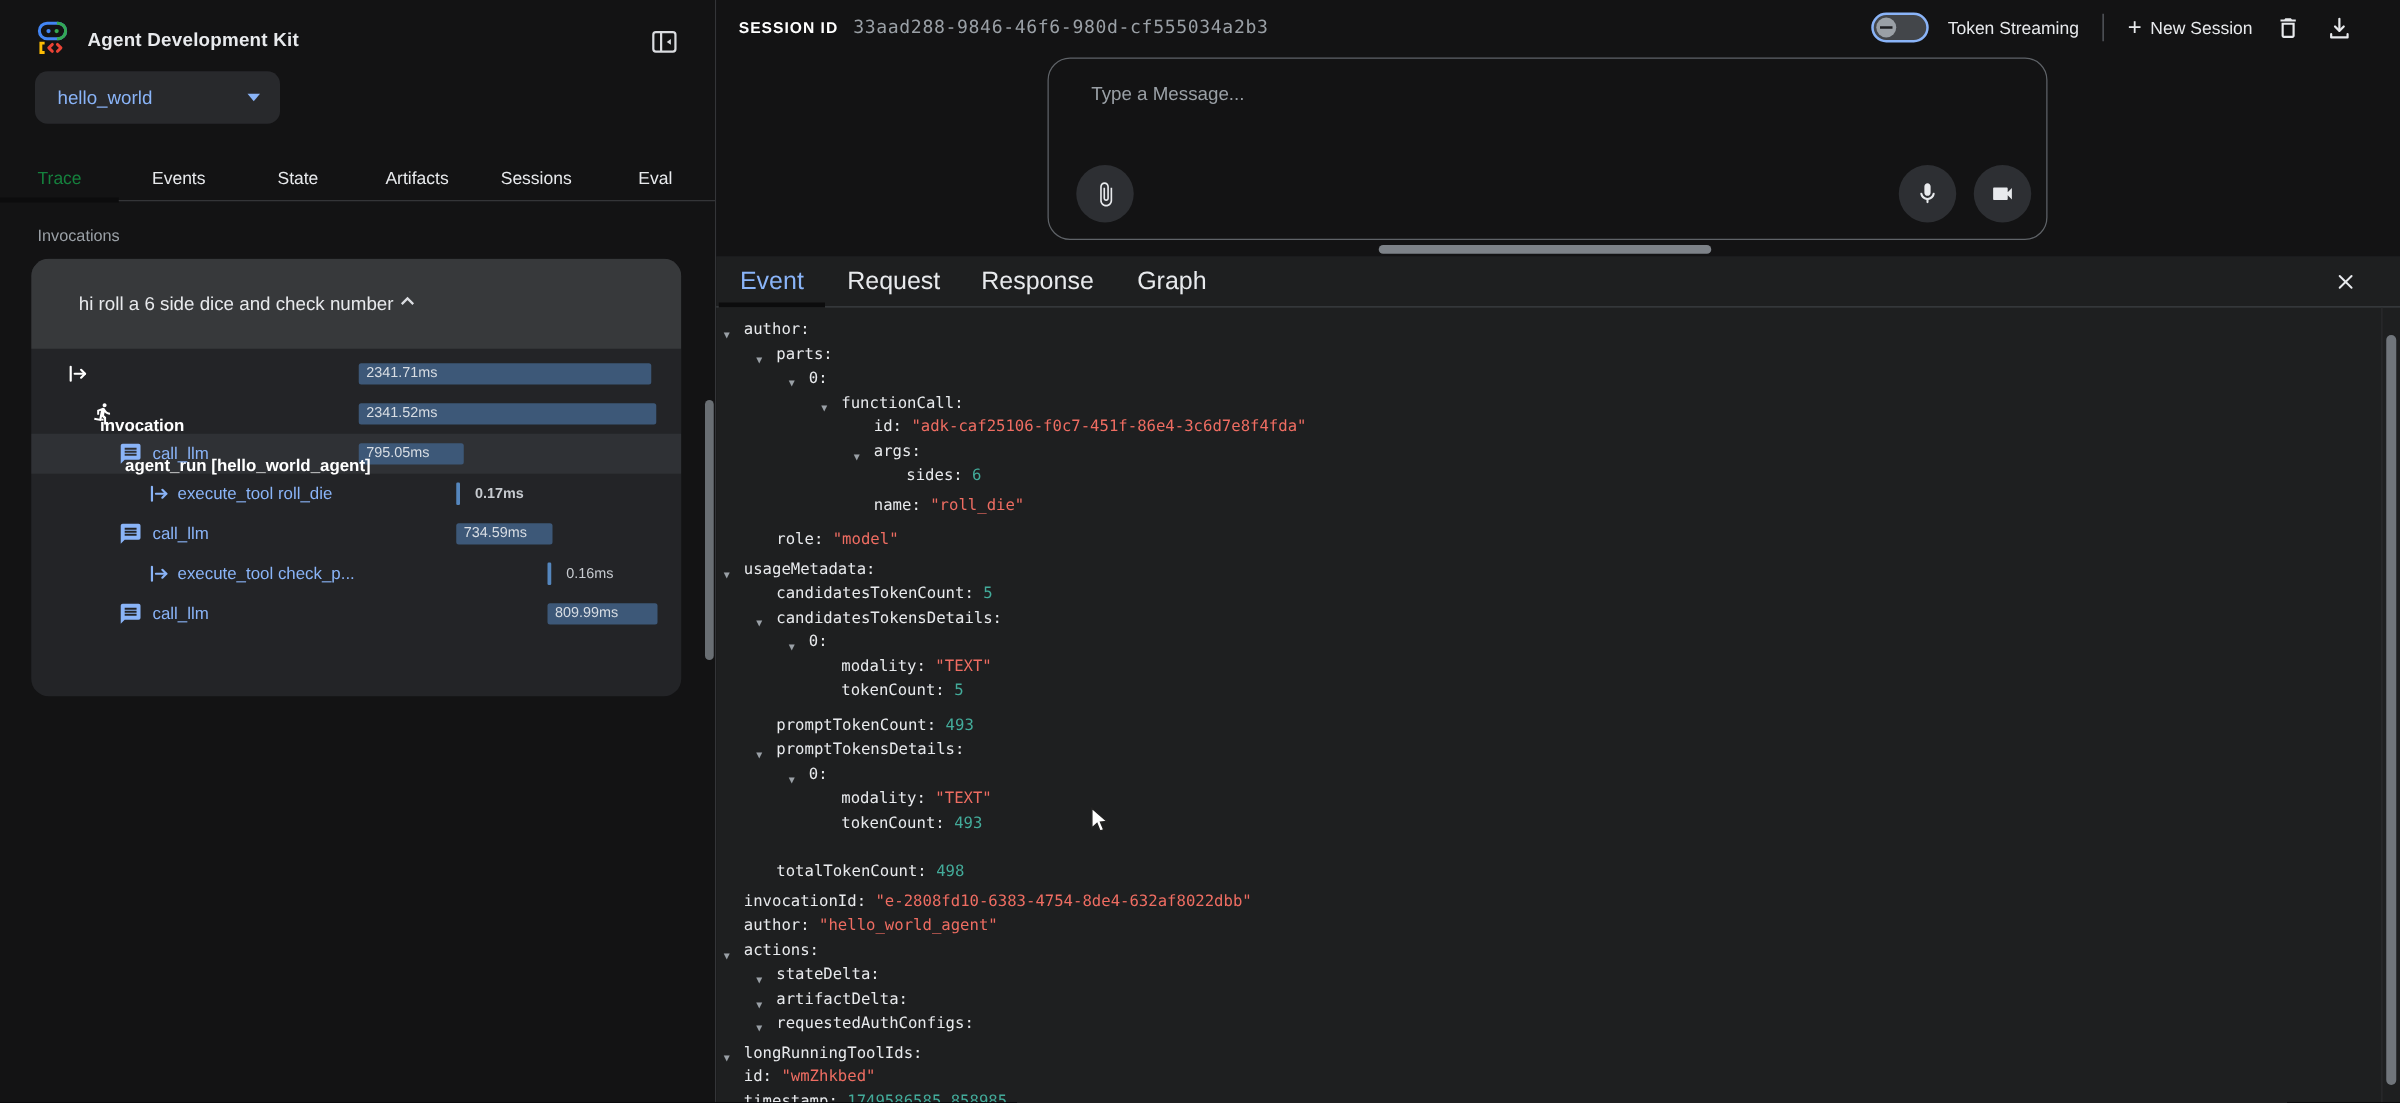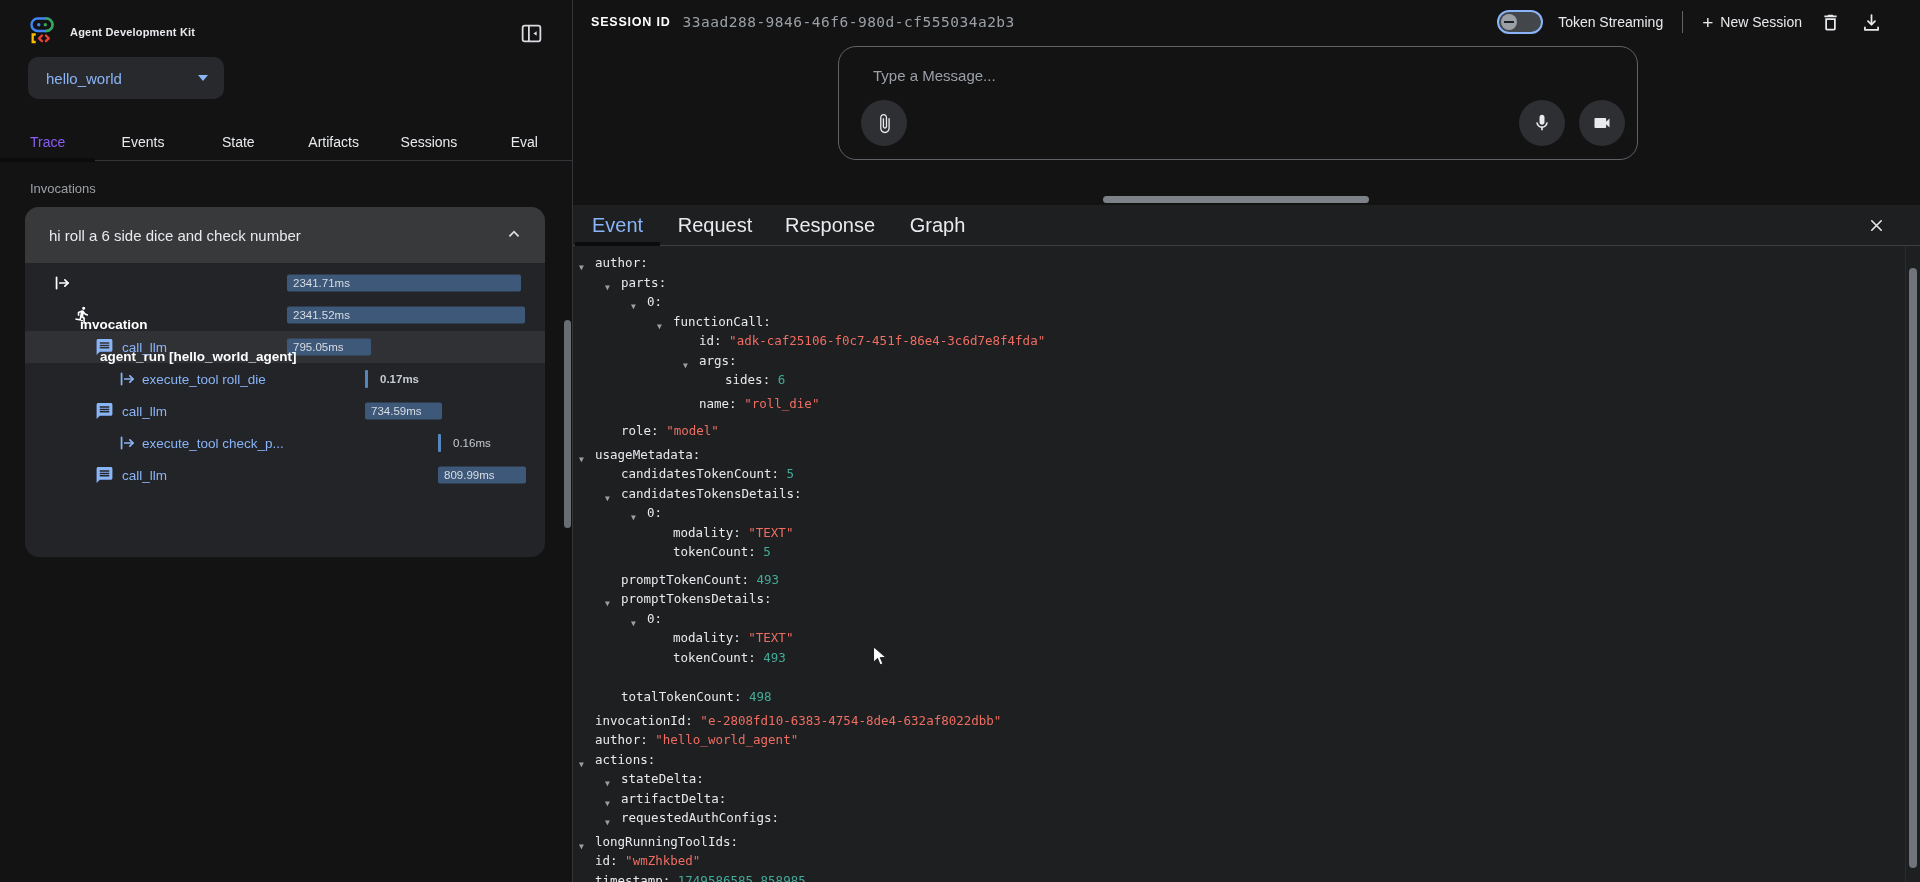--- a/index.html
+++ b/index.html
@@ -2,40 +2,40 @@
 <html><head>
 <meta charset="utf-8">
 <style>
   html,body{margin:0;padding:0;background:#000;}
   .screen{position:relative;width:1920px;height:882px;background:#131314;overflow:hidden;
           font-family:"Liberation Sans",sans-serif;color:#e8eaed;}
   
   .sidebar{position:absolute;left:0;top:0;width:573px;height:882px;background:#131314;
            border-right:1px solid #343538;box-sizing:border-box;}
   .app-header{position:absolute;left:28px;top:16px;display:flex;align-items:center;gap:13px;}
-  .app-title{font-size:11px;font-weight:bold;letter-spacing:.2px;color:#e8eaed;}
+  .app-title{font-size:15px;font-weight:bold;letter-spacing:.2px;color:#e8eaed;}
   .panel-toggle{position:absolute;right:28px;top:20px;width:26px;height:26px;display:flex;
                 align-items:center;justify-content:center;cursor:pointer;}
   .agent-select{position:absolute;left:28px;top:57px;width:196px;height:42px;background:#28292c;
                 border-radius:10px;display:flex;align-items:center;justify-content:space-between;
                 padding:0 16px 0 18px;box-sizing:border-box;cursor:pointer;}
   .agent-name{color:#8ab4f8;font-size:15px;}
   .caret-down{width:0;height:0;border-left:5px solid transparent;border-right:5px solid transparent;
               border-top:6px solid #8ab4f8;}
   .side-tabs{position:absolute;left:0;top:124px;width:572px;height:37px;display:flex;
              border-bottom:1px solid #343538;box-sizing:border-box;}
   .side-tab{flex:1;display:flex;align-items:center;justify-content:center;font-size:14px;
             color:#e8eaed;position:relative;cursor:pointer;}
-  .side-tab.active{color:#8b5cf6;}
+  .side-tab.active{color:#15803d;}
   .side-tab.active::after{content:"";position:absolute;left:0;right:0;bottom:-2px;height:4px;background:#0c0c0d;}
   .invocations-label{position:absolute;left:30px;top:181px;font-size:13px;color:#9aa0a6;}
   .inv-card{position:absolute;left:25px;top:207px;width:520px;height:350px;background:#232427;
             border-radius:14px;overflow:hidden;}
-  .inv-query{height:56px;background:#37393b;display:flex;align-items:center;justify-content:space-between;
-             padding:0 20px 0 24px;font-size:15px;color:#e8eaed;cursor:pointer;}
+  .inv-query{height:72px;background:#37393b;display:flex;align-items:center;
+             padding:0 20px 0 38px;font-size:15px;color:#e8eaed;cursor:pointer;}
   .inv-id{margin:15px 0 4px 24px;font-size:13.5px;font-weight:bold;color:#bdc1c6;}
   .spans{margin-top:4px;}
   .span-row{position:relative;height:32px;cursor:pointer;}
   .span-row.hl{background:#2f3135;}
   .span-icon{position:absolute;top:50%;transform:translateY(-50%);display:flex;}
   .span-label{position:absolute;top:50%;transform:translateY(-50%);font-size:13.5px;white-space:nowrap;z-index:2;}
   .span-label.white{color:#fff;font-weight:bold;margin-top:41px;}
   .span-label.blue{color:#8ab4f8;}
   .span-bar{position:absolute;top:50%;transform:translateY(-50%);height:17px;background:#3d5878;
             border-radius:2px;color:#d8dde3;font-size:11.5px;line-height:17px;padding-left:6px;
@@ -53,21 +53,21 @@
   .topbar-right{position:absolute;right:36px;top:0;height:44px;display:flex;align-items:center;gap:15px;}
   .toggle{width:46px;height:24px;border-radius:13px;background:#43464a;border:2px solid #8ab4f8;
           box-sizing:border-box;position:relative;cursor:pointer;}
   .toggle .thumb{position:absolute;left:2px;top:2px;width:16px;height:16px;border-radius:50%;background:#9aa0a6;}
   .toggle .thumb::after{content:"";position:absolute;left:3px;top:7px;width:10px;height:2px;background:#202124;}
   .topbar-label{font-size:14px;color:#e8eaed;}
   .topbar-divider{width:1px;height:22px;background:#5f6368;margin:0 4px;}
   .new-session{display:flex;align-items:center;gap:7px;font-size:14px;color:#e8eaed;cursor:pointer;}
   .plus{font-size:19px;line-height:1;color:#e8eaed;}
   .icon-btn{display:flex;align-items:center;justify-content:center;width:26px;height:26px;cursor:pointer;}
-  .chat-card{position:absolute;left:265px;top:46px;width:800px;height:114px;border:1px solid #5f6368;
+  .chat-card{position:absolute;left:265px;top:46px;width:800px;height:146px;border:1px solid #5f6368;
              border-radius:18px;box-sizing:border-box;}
   .chat-placeholder{position:absolute;left:34px;top:20px;font-size:15px;color:#9aa0a6;}
   .chat-btn{position:absolute;width:46px;height:46px;border-radius:50%;background:#2d2f33;
             display:flex;align-items:center;justify-content:center;cursor:pointer;}
   .chat-btn.attach{left:22px;bottom:13px;}
   .chat-btn.mic{right:72px;bottom:13px;}
   .chat-btn.cam{right:12px;bottom:13px;}
   .chat-hscroll{position:absolute;left:530px;top:196px;width:266px;height:7px;border-radius:4px;background:#7d8288;cursor:pointer;}
   .event-panel{position:absolute;left:0;top:205px;right:0;bottom:0;background:#1e1f20;}
   .event-tabs{position:absolute;top:0;left:0;right:0;height:41px;border-bottom:1px solid #3c4043;

